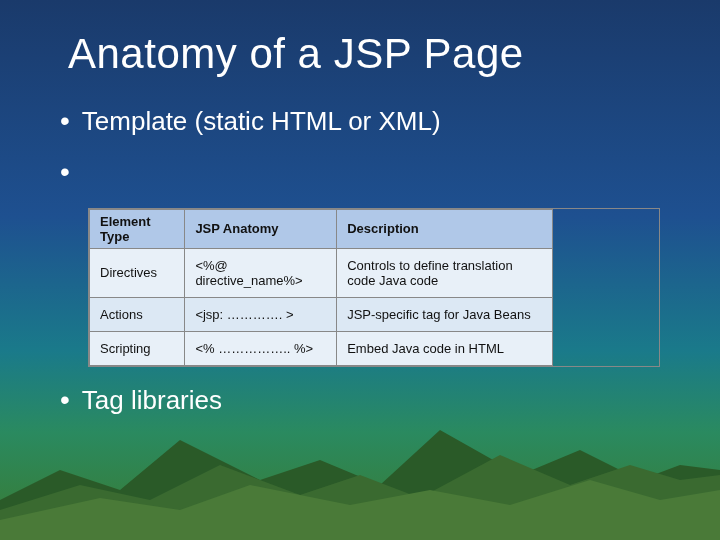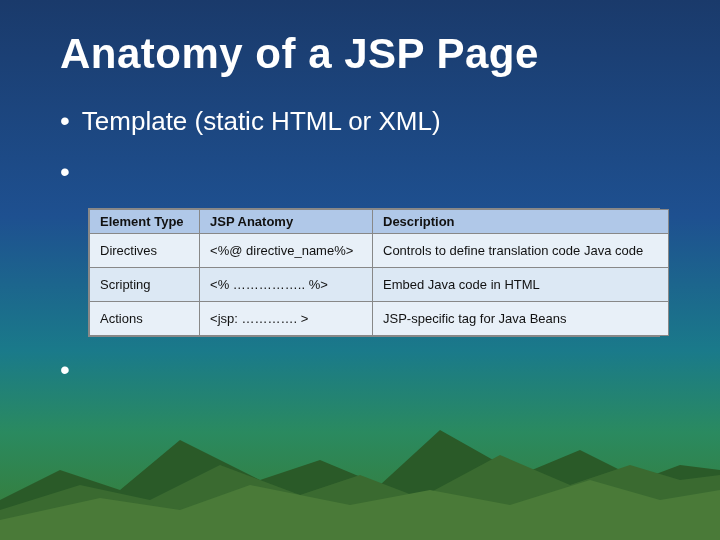--- a/index.html
+++ b/index.html
@@ -29,24 +29,25 @@
 
     .content {
       position: relative;
       z-index: 10;
       padding: 30px 60px 20px 60px;
       color: white;
     }
 
     .title {
       font-size: 42px;
-      font-weight: bold;
+      font-weight: normal;
       color: white;
       margin-bottom: 28px;
       letter-spacing: 0.5px;
+      margin-left: 8px;
     }
 
     .bullet-item {
       font-size: 26px;
       color: white;
       margin-bottom: 20px;
       display: flex;
       align-items: flex-start;
       gap: 12px;
     }
@@ -56,21 +57,21 @@
       line-height: 1.1;
     }
 
     .table-container {
       margin: 8px 0 18px 28px;
       border: 1px solid #888;
     }
 
     table {
       border-collapse: collapse;
-      width: 580px;
+      width: 464px;
       font-size: 13px;
       background: #d8e8f8;
       color: #111;
     }
 
     table th {
       background: #b0c8e8;
       font-weight: bold;
       padding: 4px 10px;
       border: 1px solid #888;
@@ -119,29 +120,30 @@
           <th>Description</th>
         </tr>
       </thead>
       <tbody id="table-body">
       <tr>
             <td>Directives</td>
             <td>&lt;%@ directive_name%&gt;</td>
             <td>Controls to define translation code Java code</td>
           </tr>
           <tr>
+            <td>Actions</td>
+            <td>&lt;jsp: …………. &gt;</td>
+            <td>JSP-specific tag for Java Beans</td>
+          </tr>
+          <tr>
             <td>Scripting</td>
             <td>&lt;% …………….. %&gt;</td>
             <td>Embed Java code in HTML</td>
-          </tr>
-          <tr>
-            <td>Actions</td>
-            <td>&lt;jsp: …………. &gt;</td>
-            <td>JSP-specific tag for Java Beans</td>
           </tr>
         </tbody>
     </table>
   </div>
 
   <div class="bullet-item">
     <span class="bullet-dot">•</span>
+    <span>Tag libraries</span>
   </div>
 </div>
 
 </body></html>

